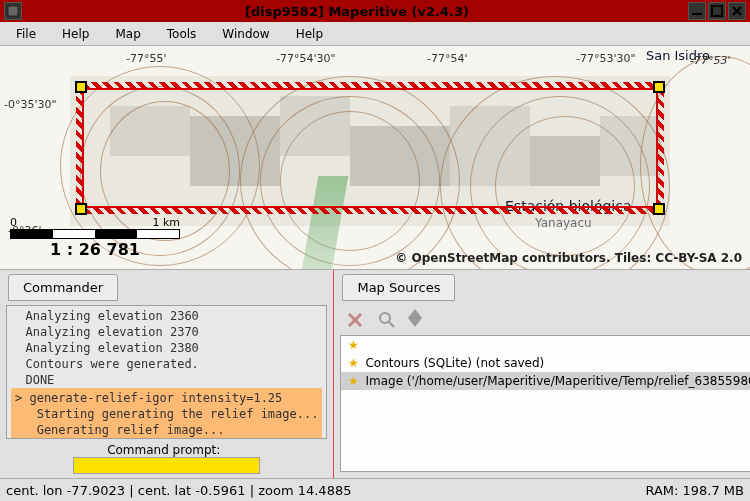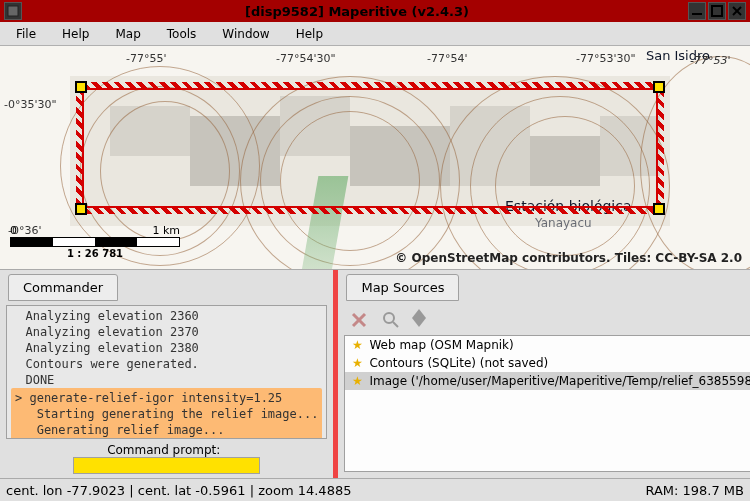--- a/index.html
+++ b/index.html
@@ -125,37 +125,37 @@
     height: 10px;
     display: flex;
     border: 1px solid #000;
   }
   .scale-bar .seg { flex:1; background:#000; }
   .scale-bar .seg.w { background:#fff; }
   .scale-bar .labels {
     display:flex; justify-content:space-between;
     font-size:11px;
   }
-  .scale-bar .scale-text { text-align:center; font-size:10px; font-weight:bold; margin-top:1px; }
+  .scale-bar .scale-text { text-align:center; font-size:16px; font-weight:bold; margin-top:1px; }
   .attribution {
     position:absolute; right:8px; bottom:4px;
     font-size:12px; font-weight:bold; color:#222;
   }
   
   .maplabel {
     position:absolute;
     color:#0f172a; font-size:14px;
   }
   
   .lower {
     display:flex;
     height: 208px;
     background:#e0e0e0;
   }
-  .left-pane { width: 447px; border-right:5px solid #ef4444; display:flex; flex-direction:column; position:relative; }
+  .left-pane { width: 447px; border-right:1px solid #ef4444; display:flex; flex-direction:column; position:relative; }
   .right-pane { flex:1; display:flex; flex-direction:column; }
   .pane-header {
     padding: 4px 8px;
   }
   .pane-tab {
     display:inline-block;
     padding: 5px 14px;
     background:#ededed;
     border:1px solid #a0a0a0;
     border-radius:3px 3px 0 0;
@@ -390,21 +390,20 @@
             <polygon points="7,0 14,9 0,9" fill="#555"></polygon>
           </svg>
         <svg width="14" height="9" viewBox="0 0 14 9">
             <polygon points="0,0 14,0 7,9" fill="#555"></polygon>
           </svg>
       </span>
     </div>
     <div class="sources-list">
       <div class="src-row">
         <span class="star">★</span>
-        <span>Web map (OSM Mapnik)</span>
       </div>
       <div class="src-row">
         <span class="star">★</span>
         <span>Contours (SQLite) (not saved)</span>
       </div>
       <div class="src-row sel">
         <span class="star">★</span>
         <span>Image ('/home/user/Maperitive/Maperitive/Temp/relief_63855980</span>
       </div>
     </div>

